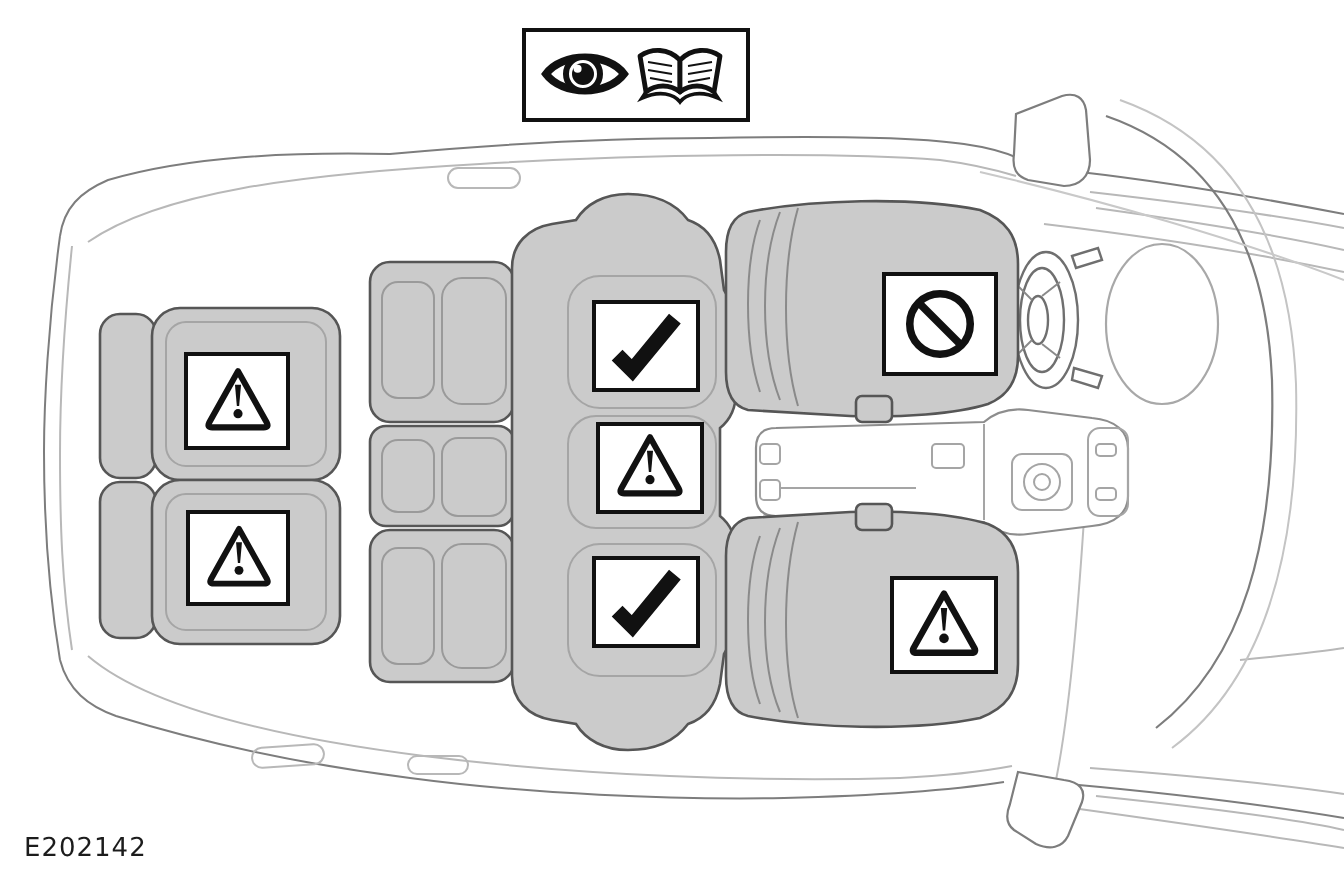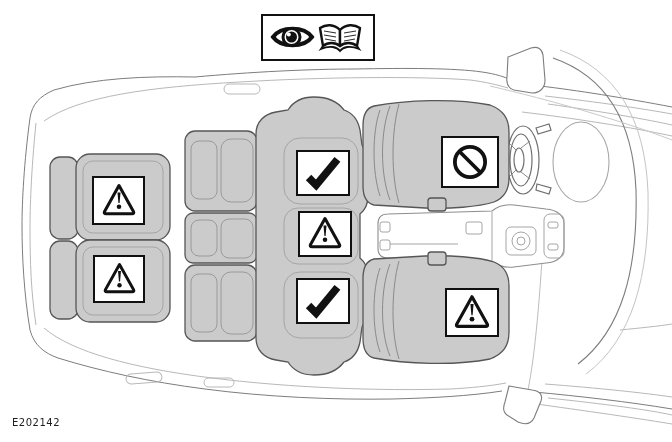--- a/index.html
+++ b/index.html
@@ -4,21 +4,21 @@
 <style>
   html,body{margin:0;padding:0;background:#fff;}
   .stage{
     position:relative;width:672px;height:442px;background:#ffffff;overflow:hidden;
     font-family:"Liberation Sans", sans-serif;
   }
   .stage svg{position:absolute;left:0;top:0;}
   .figure-code{
     position:absolute;left:12px;top:417px;
     font-family:"DejaVu Sans", sans-serif;
-    font-size:10px;color:#1c1c1c;letter-spacing:0.5px;
+    font-size:13px;color:#1c1c1c;letter-spacing:0.5px;
   }
 </style>
 </head>
 <body>
 
 <div class="stage">
 
 <svg width="672" height="442" viewBox="0 0 672 442">
   <defs>
     <symbol id="sym-warning" viewBox="0 0 100 100">

